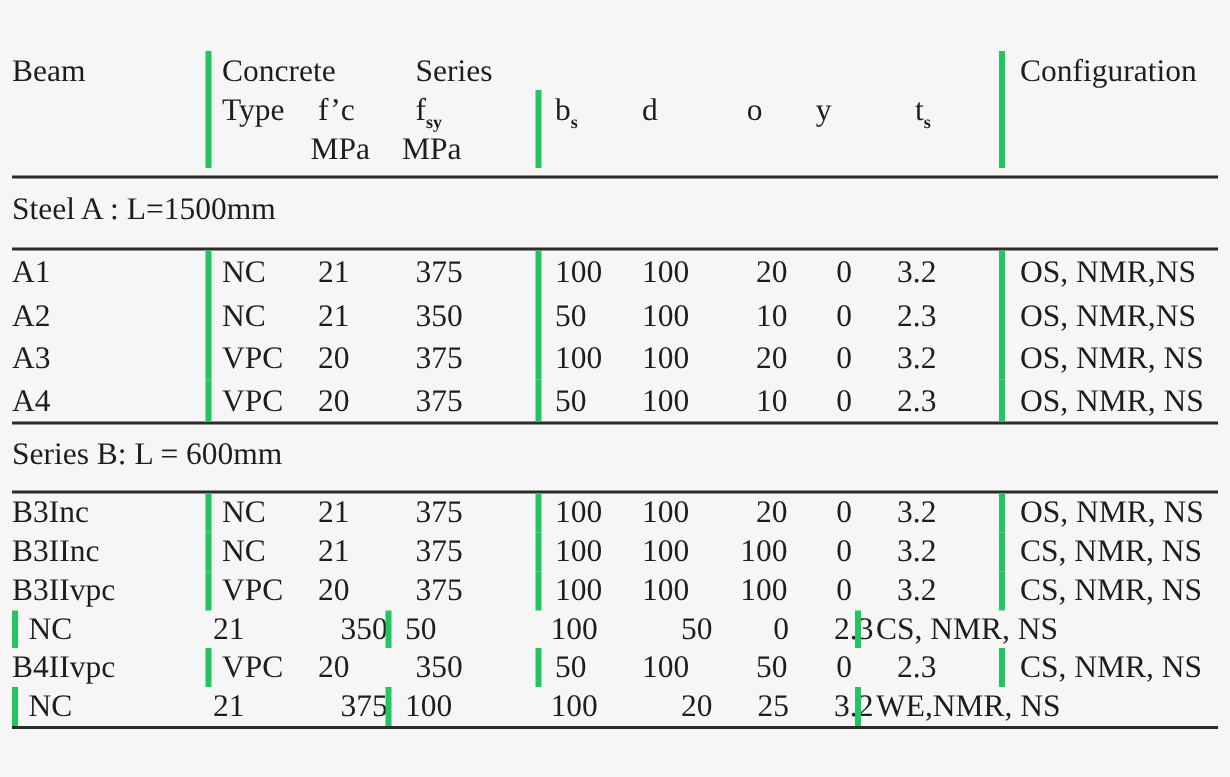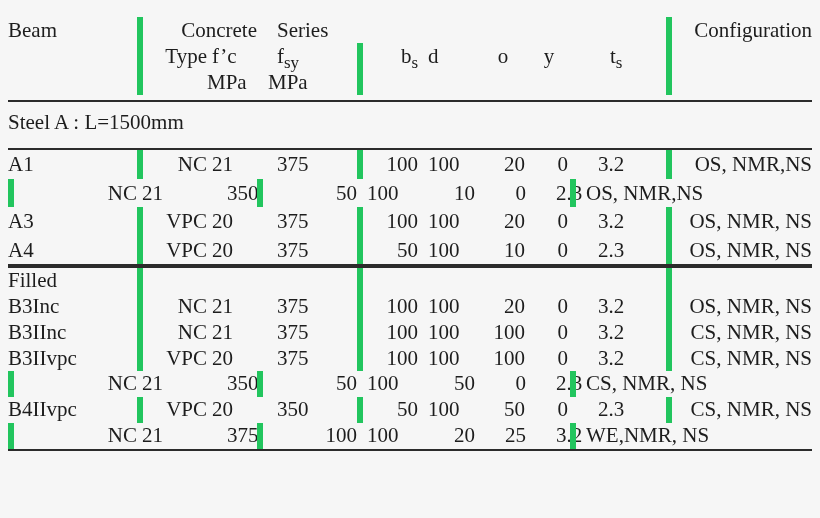--- a/index.html
+++ b/index.html
@@ -1,34 +1,34 @@
 <!DOCTYPE html>
 <html><head>
 <meta charset="utf-8">
 <style>
   * { box-sizing: border-box; margin: 0; padding: 0; }
   html, body { background: #f6f6f6; }
   .page {
     position: relative;
     width: 820px;
     height: 518px;
-    padding: 17px 8px 0;
+    padding: 34px 8px 0;
     background: #f6f6f6;
     color: #1d1d1d;
     font-family: "Liberation Serif", "DejaVu Serif", serif;
     font-size: 21px;
     line-height: 26px;
     overflow: hidden;
   }
   .grid {
     display: grid;
     grid-template-columns: 129px 70px 50px 100px 61px 60px 50px 42px 96px 1fr;
   }
   .cell { white-space: nowrap; overflow: visible; }
-  .vl { border-left: 6px solid #22c55e; text-align: right; }
+  .vl { border-left: 4px solid #22c55e; }
   .hrule { height: 0; border: 0; border-top: 2px solid #2b2b2b; }
   .hrule-1 { margin-top: 5px; }
   .hrow { height: 26px; }
   .series { padding: 7px 0 13px; }
   .series-b { padding: 6px 0 12px; }
   .rows-a .row { height: 28.5px; line-height: 28.5px; }
   .rows-b .row { height: 25.857px; line-height: 25.857px; }
   .pl0 { padding-left: 0; }
   .pl5 { padding-left: 5px; }
   .pl7 { padding-left: 7px; }
@@ -40,21 +40,21 @@
   .pl40 { padding-left: 40px; }
   .tr3 { text-align: right; padding-right: 3px; }
   .tr2 { text-align: right; padding-right: 2px; }
   .tc { text-align: center; }
   .g1 { grid-column: 1; } .g2 { grid-column: 2; } .g3 { grid-column: 3; }
   .g4 { grid-column: 4; } .g5 { grid-column: 5; } .g6 { grid-column: 6; }
   .g7 { grid-column: 7; } .g8 { grid-column: 8; } .g9 { grid-column: 9; }
   .g10 { grid-column: 10; }
   .g2s2 { grid-column: 2 / span 2; }
   .g5s5 { grid-column: 5 / span 5; }
-  sub { font-size: 17px; line-height: 0; }
+  sub { font-size: 12px; line-height: 0; font-weight: bold; }
 </style>
 </head>
 <body>
 
 <div class="page">
 
   <div>
     <div class="grid hrow">
       <div class="cell g1">Beam</div>
       <div class="cell g2s2 vl pl7">Concrete</div>
@@ -96,20 +96,21 @@
     <div class="cell pl5">21</div>
     <div class="cell pl20">375</div>
     <div class="cell vl pl9">100</div>
     <div class="cell pl10">100</div>
     <div class="cell tr3">20</div>
     <div class="cell tr2">0</div>
     <div class="cell pl28">3.2</div>
     <div class="cell vl pl10">OS, NMR,NS</div>
   </div>
       <div class="grid row">
+    <div class="cell">A2</div>
     <div class="cell vl pl7">NC</div>
     <div class="cell pl5">21</div>
     <div class="cell pl20">350</div>
     <div class="cell vl pl9">50</div>
     <div class="cell pl10">100</div>
     <div class="cell tr3">10</div>
     <div class="cell tr2">0</div>
     <div class="cell pl28">2.3</div>
     <div class="cell vl pl10">OS, NMR,NS</div>
   </div>
@@ -134,37 +135,26 @@
     <div class="cell pl10">100</div>
     <div class="cell tr3">10</div>
     <div class="cell tr2">0</div>
     <div class="cell pl28">2.3</div>
     <div class="cell vl pl10">OS, NMR, NS</div>
   </div>
     </div>
 
   <div class="hrule"></div>
 
+  <div class="series series-b">Series B: L = 600mm</div>
 
   <div class="hrule"></div>
 
   <div class="rows-b">
       <div class="grid row">
-    <div class="cell">Filled</div>
-    <div class="cell vl pl7"></div>
-    <div class="cell pl5"></div>
-    <div class="cell pl20"></div>
-    <div class="cell vl pl9"></div>
-    <div class="cell pl10"></div>
-    <div class="cell tr3"></div>
-    <div class="cell tr2"></div>
-    <div class="cell pl28"></div>
-    <div class="cell vl pl10"></div>
-  </div>
-      <div class="grid row">
     <div class="cell">B3Inc</div>
     <div class="cell vl pl7">NC</div>
     <div class="cell pl5">21</div>
     <div class="cell pl20">375</div>
     <div class="cell vl pl9">100</div>
     <div class="cell pl10">100</div>
     <div class="cell tr3">20</div>
     <div class="cell tr2">0</div>
     <div class="cell pl28">3.2</div>
     <div class="cell vl pl10">OS, NMR, NS</div>

